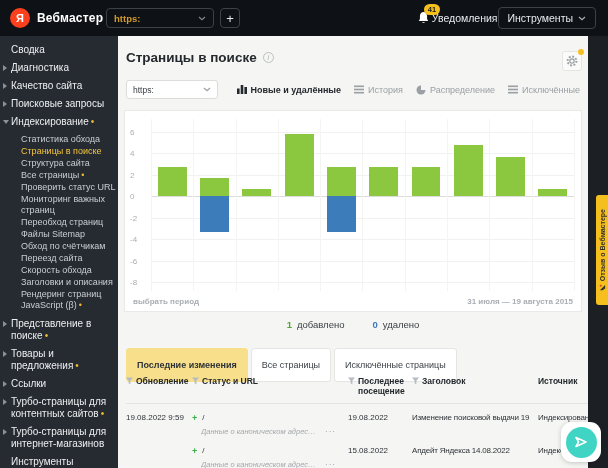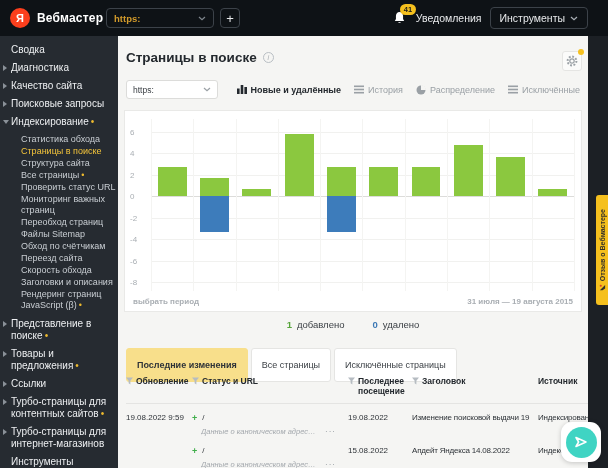--- a/index.html
+++ b/index.html
@@ -10,21 +10,21 @@
     background:#23282d;
   }
   
   .topbar { position:absolute; top:0; left:0; width:608px; height:36px; background:#0e1216; display:flex; align-items:center; z-index:4; }
   .logo { display:flex; align-items:center; gap:7px; padding-left:10px; width:104px; cursor:pointer; }
   .logo-circle { width:20px; height:20px; border-radius:50%; background:#fc3f1d; color:#fff; font-weight:bold; font-size:11px; display:flex; align-items:center; justify-content:center; }
   .brand { color:#fff; font-size:12px; font-weight:bold; letter-spacing:.2px; }
   .site-select { margin-left:2px; width:108px; height:20px; border:1px solid #3c4249; border-radius:4px; display:flex; align-items:center; justify-content:space-between; padding:0 7px; cursor:pointer; }
   .site-select .val { color:#d29a2b; font-size:9.5px; font-weight:bold; }
   .add-btn { margin-left:6px; width:20px; height:20px; border:1px solid #3c4249; border-radius:4px; color:#e8eaec; font-size:13px; line-height:1; display:flex; align-items:center; justify-content:center; cursor:pointer; }
-  .topbar-right { margin-left:auto; display:flex; align-items:center; gap:8px; padding-right:20px; }
+  .topbar-right { margin-left:auto; display:flex; align-items:center; padding-right:12px; }
   .bell-wrap { position:relative; width:16px; height:16px; cursor:pointer; }
   .badge { position:absolute; top:-6px; left:8px; background:#f5c01e; color:#21201a; font-size:7.5px; font-weight:bold; border-radius:7px; padding:1px 4px; }
   .notif-label { color:#e8eaec; font-size:10.5px; cursor:pointer; }
   .tools-btn { border:1px solid #3c4249; border-radius:4px; height:22px; padding:0 9px; color:#e8eaec; font-size:10.5px; display:flex; align-items:center; gap:5px; cursor:pointer; }
   
   .sidebar { position:absolute; top:36px; left:0; width:122px; height:432px; background:#262b31; overflow:hidden; padding-top:8px; }
   .nav-item { position:relative; padding:0 5px 0 11px; margin-bottom:6px; color:#edeff1; font-size:10px; line-height:12px; cursor:pointer; }
   .nav-item .tri { position:absolute; left:3px; top:3px; }
   .tri-r { width:0; height:0; border-left:4px solid #8a9198; border-top:3px solid transparent; border-bottom:3px solid transparent; }
   .tri-d { width:0; height:0; border-top:4px solid #8a9198; border-left:3px solid transparent; border-right:3px solid transparent; top:4px !important; }

